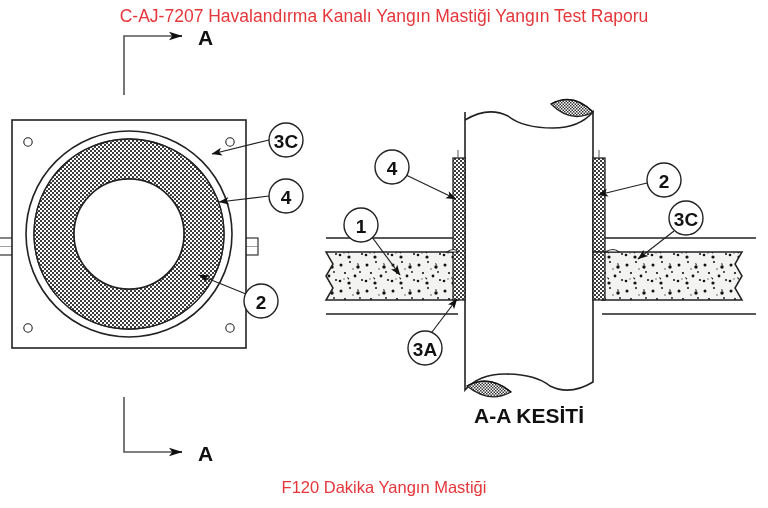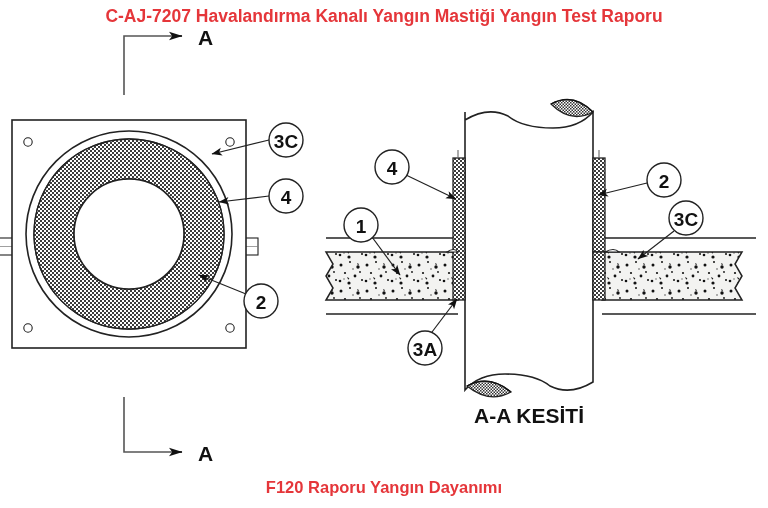--- a/index.html
+++ b/index.html
@@ -20,21 +20,21 @@
     width: 768px;
     height: 508px;
     background: #ffffff;
   }
   .title-text {
     position: absolute;
     left: 0;
     width: 768px;
     text-align: center;
     font-family: "Liberation Sans", sans-serif;
-    font-weight: bold;
+    font-weight: normal;
     letter-spacing: 0px;
     white-space: nowrap;
   }
   #report-title {
     top: 6px;
     font-size: 17.5px;
     color: #e5363a;
   }
   #fire-rating {
     top: 478px;
@@ -47,21 +47,21 @@
     font-weight: bold;
   }
 </style>
 </head>
 <body>
 
 <div id="sheet">
 
   <div class="title-text" id="report-title">C-AJ-7207 Havalandırma Kanalı Yangın Mastiği Yangın Test Raporu</div>
 
-  <div class="title-text" id="fire-rating">F120 Raporu Yangın Dayanımı</div>
+  <div class="title-text" id="fire-rating">F120 Dakika Yangın Mastiği</div>
 
   <svg width="768" height="508" viewBox="0 0 768 508" style="position:absolute;left:0;top:0;">
     <defs>
       <pattern id="mastic-hatch" width="4" height="4" patternUnits="userSpaceOnUse">
         <rect width="4" height="4" fill="#ffffff"></rect>
         <rect x="0" y="0" width="2" height="2" fill="#3c3c3c"></rect>
         <rect x="2" y="2" width="2" height="2" fill="#3c3c3c"></rect>
       </pattern>
       <pattern id="mastic-hatch-fine" width="3" height="3" patternUnits="userSpaceOnUse">
         <rect width="3" height="3" fill="#ffffff"></rect>

